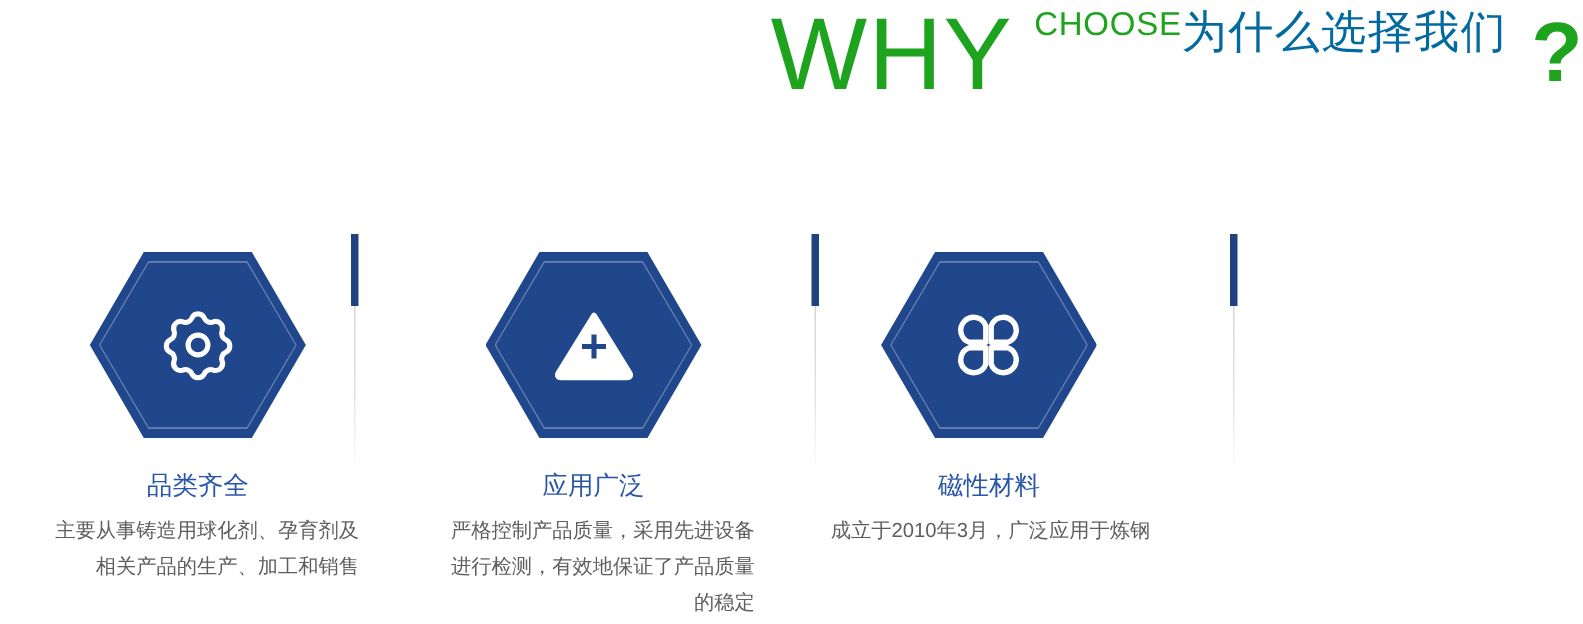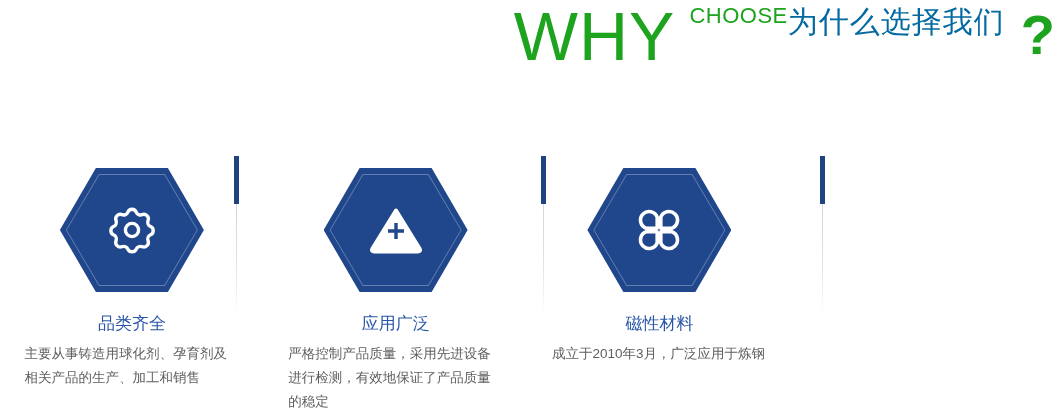--- a/index.html
+++ b/index.html
@@ -134,21 +134,21 @@
     color: #2a56a8;
     font-weight: 400;
     text-align: center;
   }
   .card-desc {
     margin-top: 8px;
     width: 215px;
     font-size: 13.5px;
     line-height: 24px;
     color: #5e5e5e;
-    text-align: left;
+    text-align: right;
   }
 
   
   .divider {
     position: absolute;
     top: 0;
     width: 5px;
     height: 266px;
   }
   .divider .seg-top {

